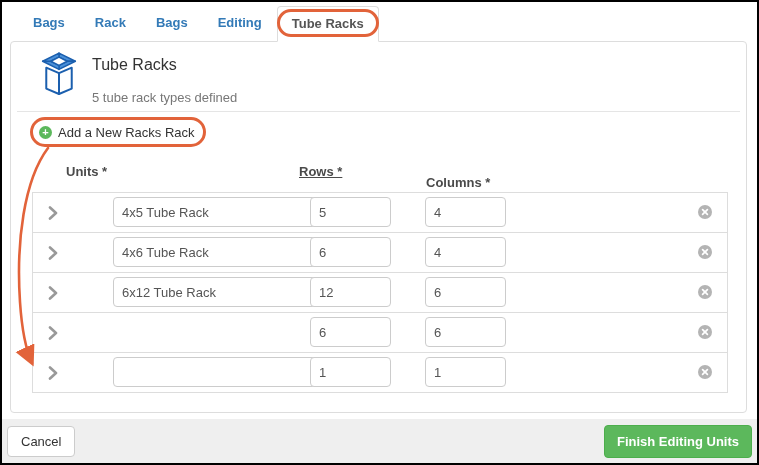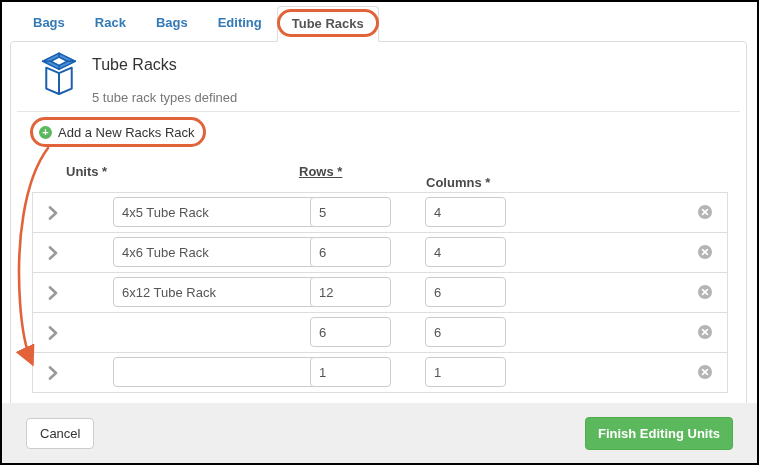--- a/index.html
+++ b/index.html
@@ -64,23 +64,23 @@
     border:1px solid #ccc; border-radius:4px; padding:0 8px;
     font-size:13px; color:#555; font-family:"Liberation Sans", sans-serif; background:#fff;
   }
   .inp-name { left:44px; width:248px;margin-left:36px; }
   .inp-rows { left:277px; width:81px; }
   .inp-cols { left:392px; width:81px; }
   .remove-btn { position:absolute; right:15px; top:12px; cursor:pointer; line-height:0; }
 
   
   .footer {
-    position:absolute; left:0; right:0; bottom:0; height:60px; background:#efefef;
+    position:absolute; left:0; right:0; bottom:0; height:44px; background:#efefef;
     display:flex; align-items:center; justify-content:space-between;
-    padding:0 24px; box-sizing:border-box;
+    padding:0 5px; box-sizing:border-box;
   }
   .btn { font-family:"Liberation Sans", sans-serif; font-size:13px; border-radius:4px; cursor:pointer; }
   .btn-cancel { background:#fff; border:1px solid #ccc; color:#333; padding:7px 13px; }
   .btn-finish { background:#5cb85c; border:1px solid #4cae4c; color:#fff; font-weight:bold; padding:8px 12px; }
 
   
   .overlay { position:absolute; inset:0; z-index:20; pointer-events:none; }
 </style>
 </head>
 <body>

